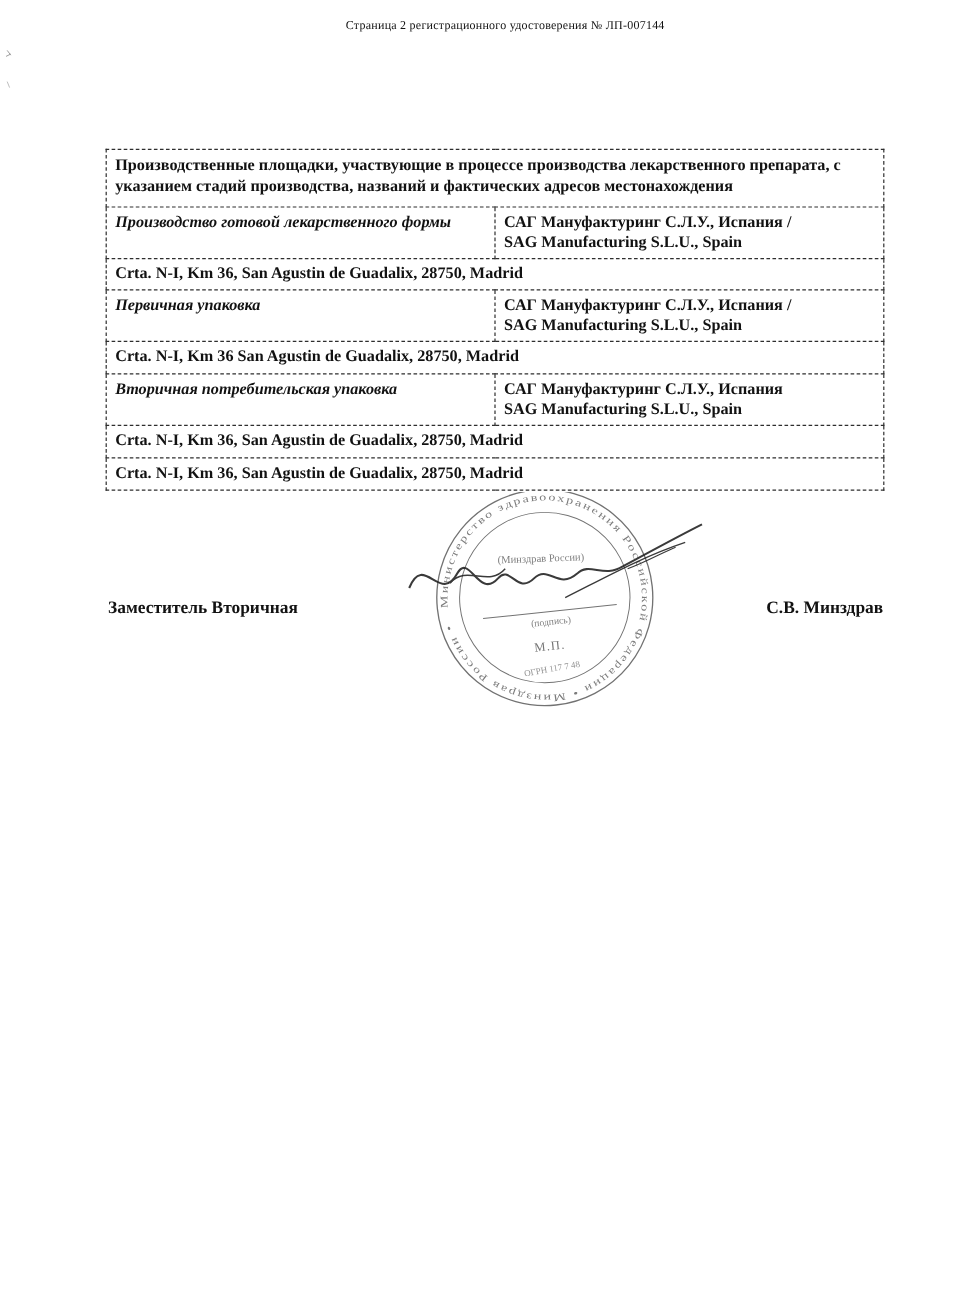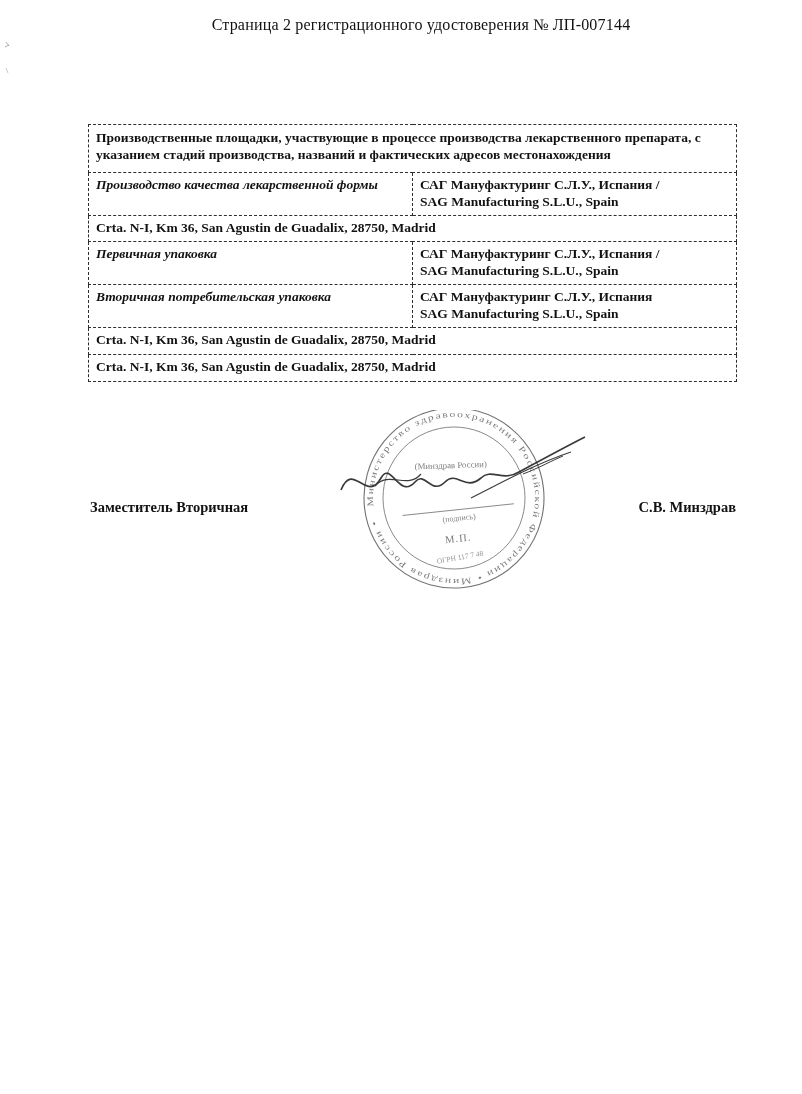--- a/index.html
+++ b/index.html
@@ -9,21 +9,21 @@
     margin:0 auto;
     background:#ffffff;
     font-family:"Liberation Serif", serif;
     color:#121212;
     overflow:hidden;
   }
   .doc-header{
     position:absolute;top:16px;left:0;width:100%;
     box-sizing:border-box;padding-left:40px;
     text-align:center;
-    font-size:16px;font-weight:normal;
+    font-size:10px;font-weight:normal;
     letter-spacing:0.2px;
   }
   .prod-table{
     position:absolute;left:88px;top:124px;width:649px;
     border-collapse:collapse;
     font-size:13.5px;
     table-layout:fixed;
   }
   .prod-table td{
     border:1px dashed #2e2e2e;
@@ -74,36 +74,39 @@
     <path d="M4,30 l2,5" stroke="#b0b0b0" stroke-width="0.7" fill="none"></path>
   </svg>
 
   <table class="prod-table">
     <tbody>
       <tr>
         <td colspan="2" class="thead">Производственные площадки, участвующие в процессе производства лекарственного препарата, с указанием стадий производства, названий и фактических адресов местонахождения</td>
       </tr>
 
       <tr>
-        <td class="stage">Производство качества лекарственной формы</td>
+        <td class="stage">Производство готовой лекарственного формы</td>
         <td class="mfr">
           <span>САГ Мануфактуринг С.Л.У., Испания /</span>
           <span>SAG Manufacturing S.L.U., Spain</span>
         </td>
       </tr>
       <tr class="addr">
         <td colspan="2">Crta. N-I, Km 36, San Agustin de Guadalix, 28750, Madrid</td>
       </tr>
 
       <tr>
         <td class="stage">Первичная упаковка</td>
         <td class="mfr">
           <span>САГ Мануфактуринг С.Л.У., Испания /</span>
           <span>SAG Manufacturing S.L.U., Spain</span>
         </td>
+      </tr>
+      <tr class="addr">
+        <td colspan="2">Crta. N-I, Km 36  San Agustin de Guadalix, 28750, Madrid</td>
       </tr>
 
       <tr>
         <td class="stage">Вторичная потребительская упаковка</td>
         <td class="mfr">
           <span>САГ Мануфактуринг С.Л.У., Испания</span>
           <span>SAG Manufacturing S.L.U., Spain</span>
         </td>
       </tr>
       <tr class="addr">

